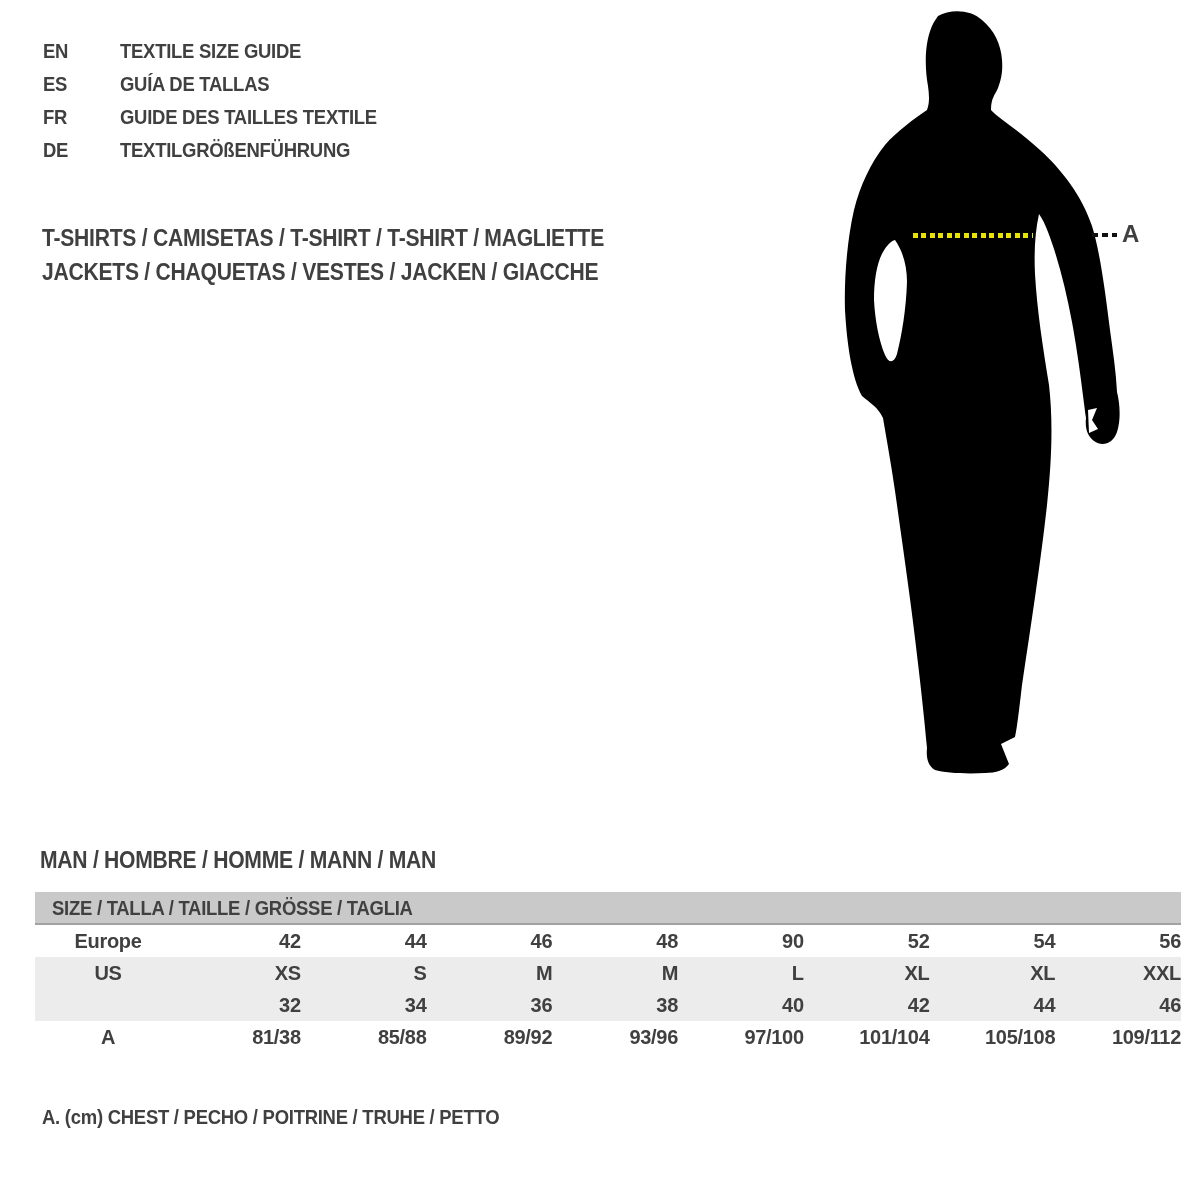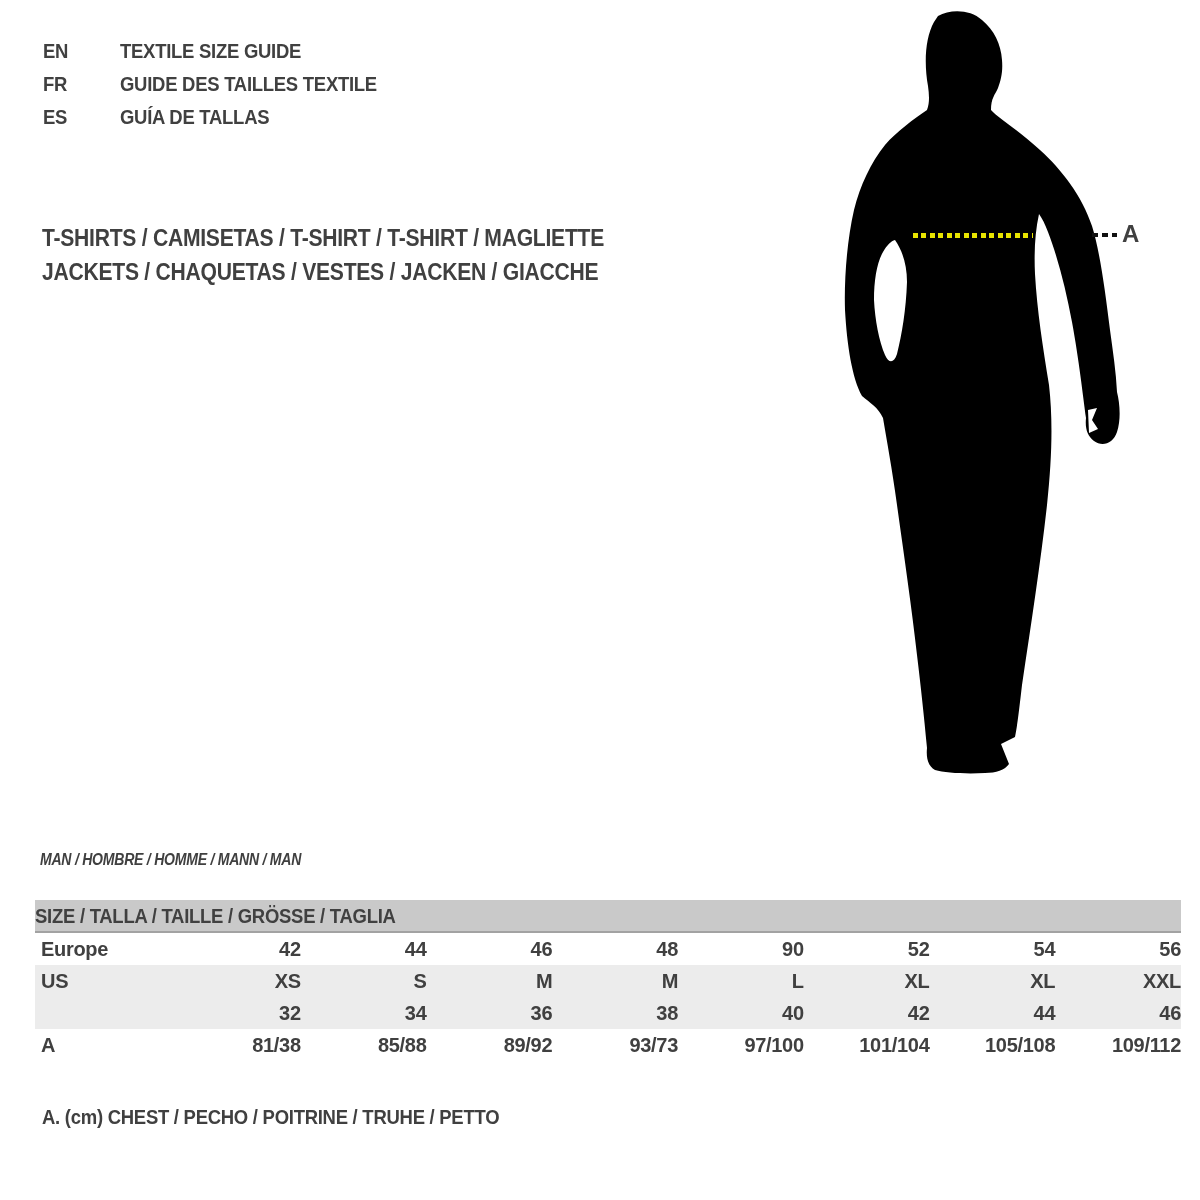--- a/index.html
+++ b/index.html
@@ -18,52 +18,56 @@
 
   
   .figure-svg{position:absolute;left:820px;top:0;width:320px;height:790px;}
   .chest-dots{position:absolute;left:913px;top:233px;width:120px;height:5px;
               background:repeating-linear-gradient(90deg,var(--measure-yellow,#e8e400) 0 5px,transparent 5px 8.5px);}
   .callout-dash{position:absolute;left:1092px;top:233px;width:25px;height:4px;
               background:repeating-linear-gradient(90deg,#111 0 6px,transparent 6px 10px);}
   .measure-a{position:absolute;left:1122px;top:220px;font-size:24px;font-weight:bold;line-height:28px;}
 
   
-  .man-title{position:absolute;left:40px;top:845px;font-size:16px;font-weight:bold;line-height:30px;font-style:italic;}
+  .man-title{position:absolute;left:40px;top:845px;font-size:24px;font-weight:bold;line-height:30px;}
 
   
   .size-table{position:absolute;left:35px;top:892px;width:1146px;}
   .table-header{height:33px;box-sizing:border-box;background:var(--header-bg,#c9c9c9);
-                border-bottom:2px solid #a2a2a2;
-                font-size:21px;font-weight:bold;line-height:31px;margin-top:8px;}
+                border-bottom:2px solid #a2a2a2;padding-left:17px;
+                font-size:21px;font-weight:bold;line-height:31px;}
   .trow{display:flex;height:32px;line-height:32px;font-size:20px;}
   .trow.striped{background:var(--stripe-bg,#ececec);}
-  .tlabel{flex:0 0 140px;padding-left:6px;box-sizing:border-box;font-weight:bold;letter-spacing:-0.3px;}
+  .tlabel{flex:0 0 140px;padding-left:6px;box-sizing:border-box;font-weight:bold;letter-spacing:-0.3px;text-align:center;}
   .tcell{flex:1 1 0;text-align:right;font-weight:bold;letter-spacing:-0.3px;}
 
   
   .footnote{position:absolute;left:42px;top:1102px;font-size:21px;font-weight:bold;line-height:30px;}
 </style>
 </head>
 <body>
 
 <div id="page" style="--page-bg: #ffffff; --header-bg: #c9c9c9; --stripe-bg: #ececec; --measure-yellow: #e8e400;">
 
   <div class="lang-block">
     <div class="lang-row">
       <span class="lang-code cond">EN</span>
       <span class="cond">TEXTILE SIZE GUIDE</span>
     </div>
     <div class="lang-row">
+      <span class="lang-code cond">ES</span>
+      <span class="cond">GUÍA DE TALLAS</span>
+    </div>
+    <div class="lang-row">
       <span class="lang-code cond">FR</span>
       <span class="cond">GUIDE DES TAILLES TEXTILE</span>
     </div>
     <div class="lang-row">
-      <span class="lang-code cond">ES</span>
-      <span class="cond">GUÍA DE TALLAS</span>
+      <span class="lang-code cond">DE</span>
+      <span class="cond">TEXTILGRÖßENFÜHRUNG</span>
     </div>
   </div>
 
   <div class="cat-block">
     <div class="cat-line"><span class="cond">T-SHIRTS / CAMISETAS / T-SHIRT / T-SHIRT / MAGLIETTE</span></div>
     <div class="cat-line"><span class="cond">JACKETS / CHAQUETAS / VESTES / JACKEN / GIACCHE</span></div>
   </div>
 
   <svg class="figure-svg" viewBox="820 0 320 790" aria-hidden="true">
     <path fill="#000000" fill-rule="evenodd" d="
@@ -164,21 +168,21 @@
       <div class="tcell">42</div>
       <div class="tcell">44</div>
       <div class="tcell">46</div>
     </div>
 
     <div class="trow">
       <div class="tlabel">A</div>
       <div class="tcell">81/38</div>
       <div class="tcell">85/88</div>
       <div class="tcell">89/92</div>
-      <div class="tcell">93/73</div>
+      <div class="tcell">93/96</div>
       <div class="tcell">97/100</div>
       <div class="tcell">101/104</div>
       <div class="tcell">105/108</div>
       <div class="tcell">109/112</div>
     </div>
   </div>
 
   <div class="footnote"><span class="cond">A. (cm) CHEST / PECHO / POITRINE / TRUHE / PETTO</span></div>
 
 </div>

